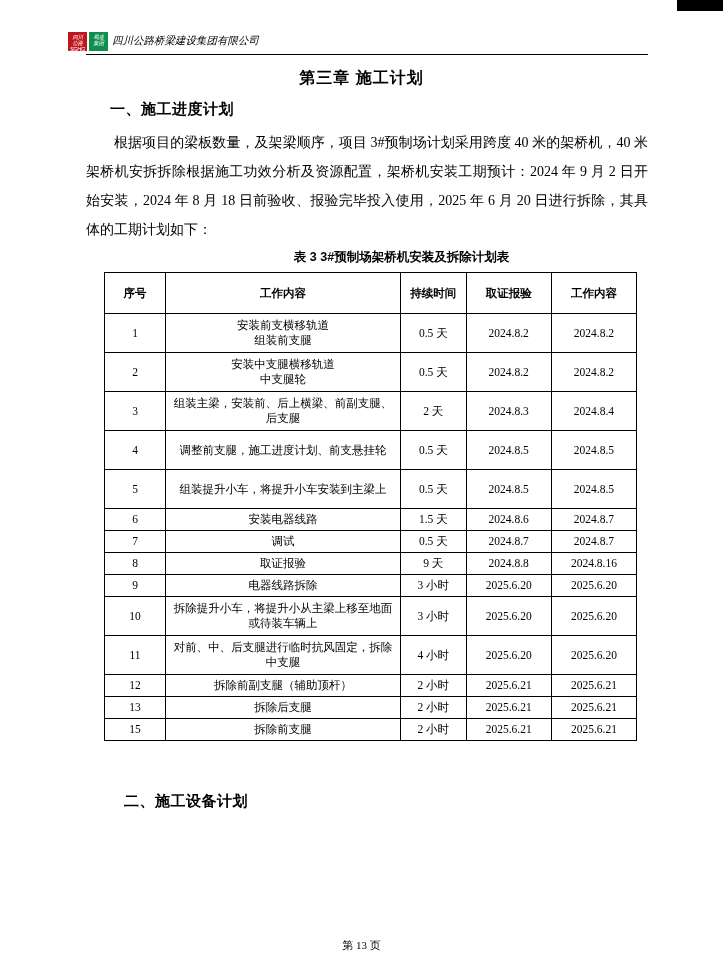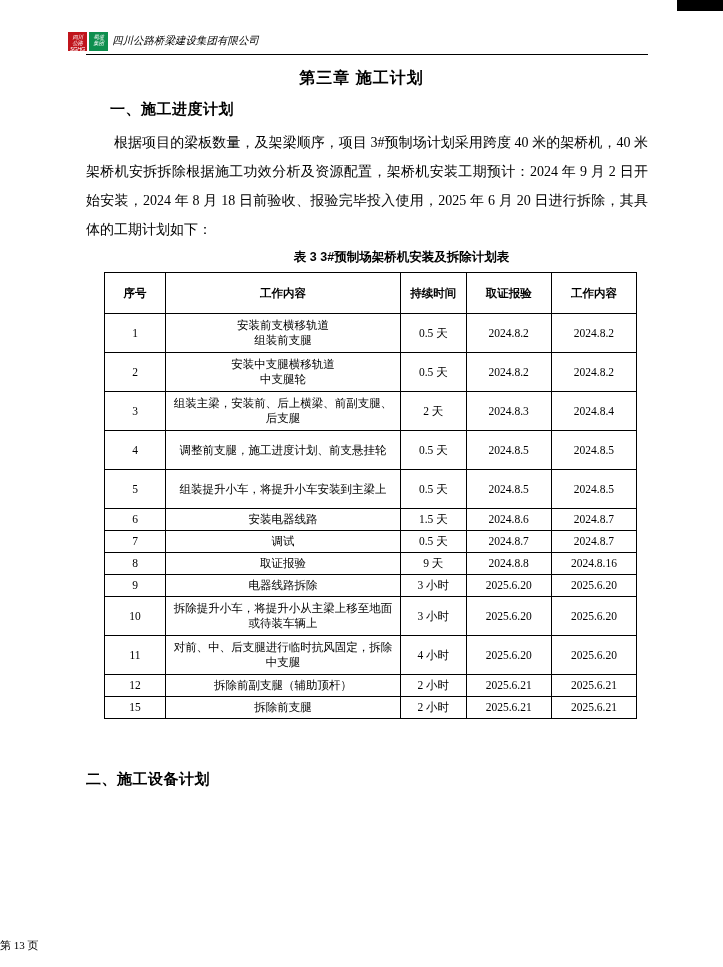--- a/index.html
+++ b/index.html
@@ -110,21 +110,21 @@
   }
   .section-h1 {
     position: absolute;
     left: 86px;
     font-size: 15px;
     font-weight: bold;
     font-family: "Liberation Sans", sans-serif;
     letter-spacing: 0.5px;
   }
   #sec-progress { top: 100px; margin-left: 24px; }
-  #sec-equipment { top: 770px; }
+  #sec-equipment { top: 792px; margin-left: 38px; }
 
   .body-text {
     position: absolute;
     left: 86px;
     top: 128px;
     width: 562px;
     font-size: 14px;
     line-height: 29px;
     text-align: justify;
     text-indent: 28px;
@@ -166,20 +166,21 @@
   col.c2 { width: 60px; }
   col.c3 { width: 78px; }
   col.c4 { width: 78px; }
 
   .row-tall td { height: 32px; }
   .footer {
     position: absolute;
     left: 0;
     top: 938px;
     width: 723px;
+    text-align: center;
     font-size: 11px;
     font-family: "Liberation Serif", serif;
   }
 </style>
 </head>
 <body>
 
 <div class="page">
 
   <div class="corner-tab"></div>
@@ -297,20 +298,27 @@
           <td>2025.6.20</td>
         </tr>
         <tr>
           <td>12</td>
           <td>拆除前副支腿（辅助顶杆）</td>
           <td>2 小时</td>
           <td>2025.6.21</td>
           <td>2025.6.21</td>
         </tr>
         <tr>
+          <td>13</td>
+          <td>拆除后支腿</td>
+          <td>2 小时</td>
+          <td>2025.6.21</td>
+          <td>2025.6.21</td>
+        </tr>
+        <tr>
           <td>15</td>
           <td>拆除前支腿</td>
           <td>2 小时</td>
           <td>2025.6.21</td>
           <td>2025.6.21</td>
         </tr>
       </tbody>
   </table>
 
   <div class="section-h1" id="sec-equipment">二、施工设备计划</div>

